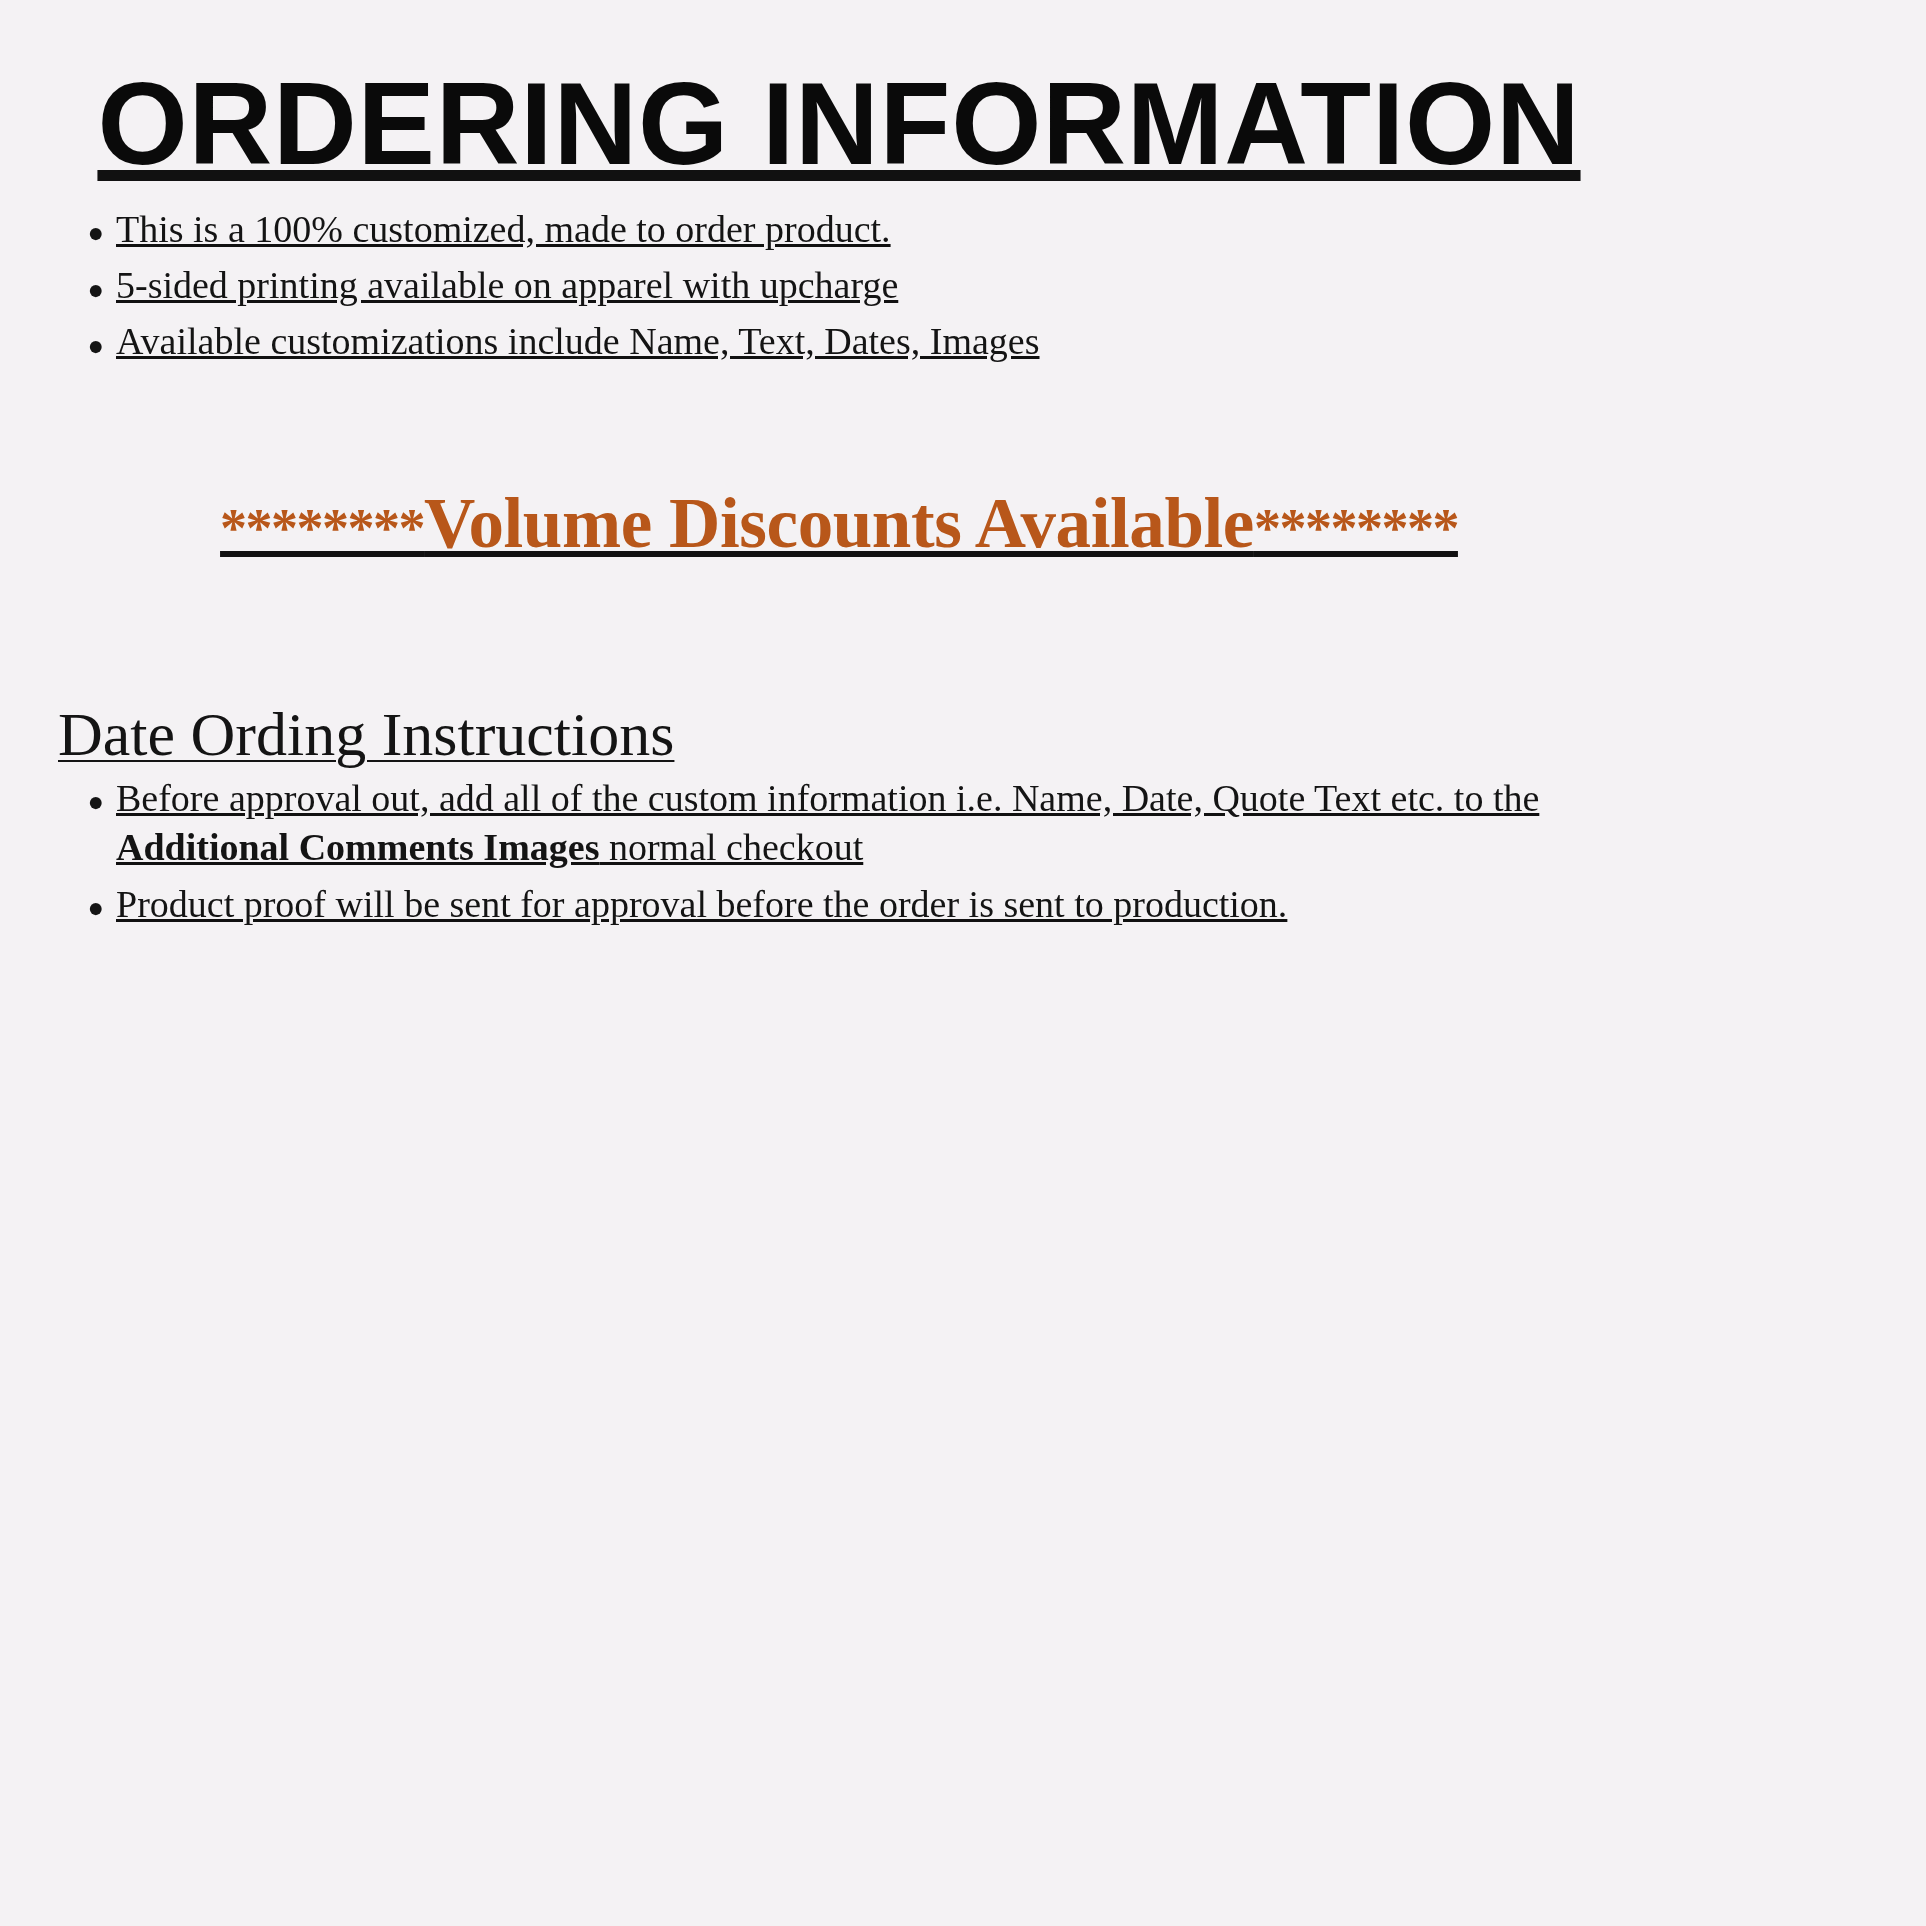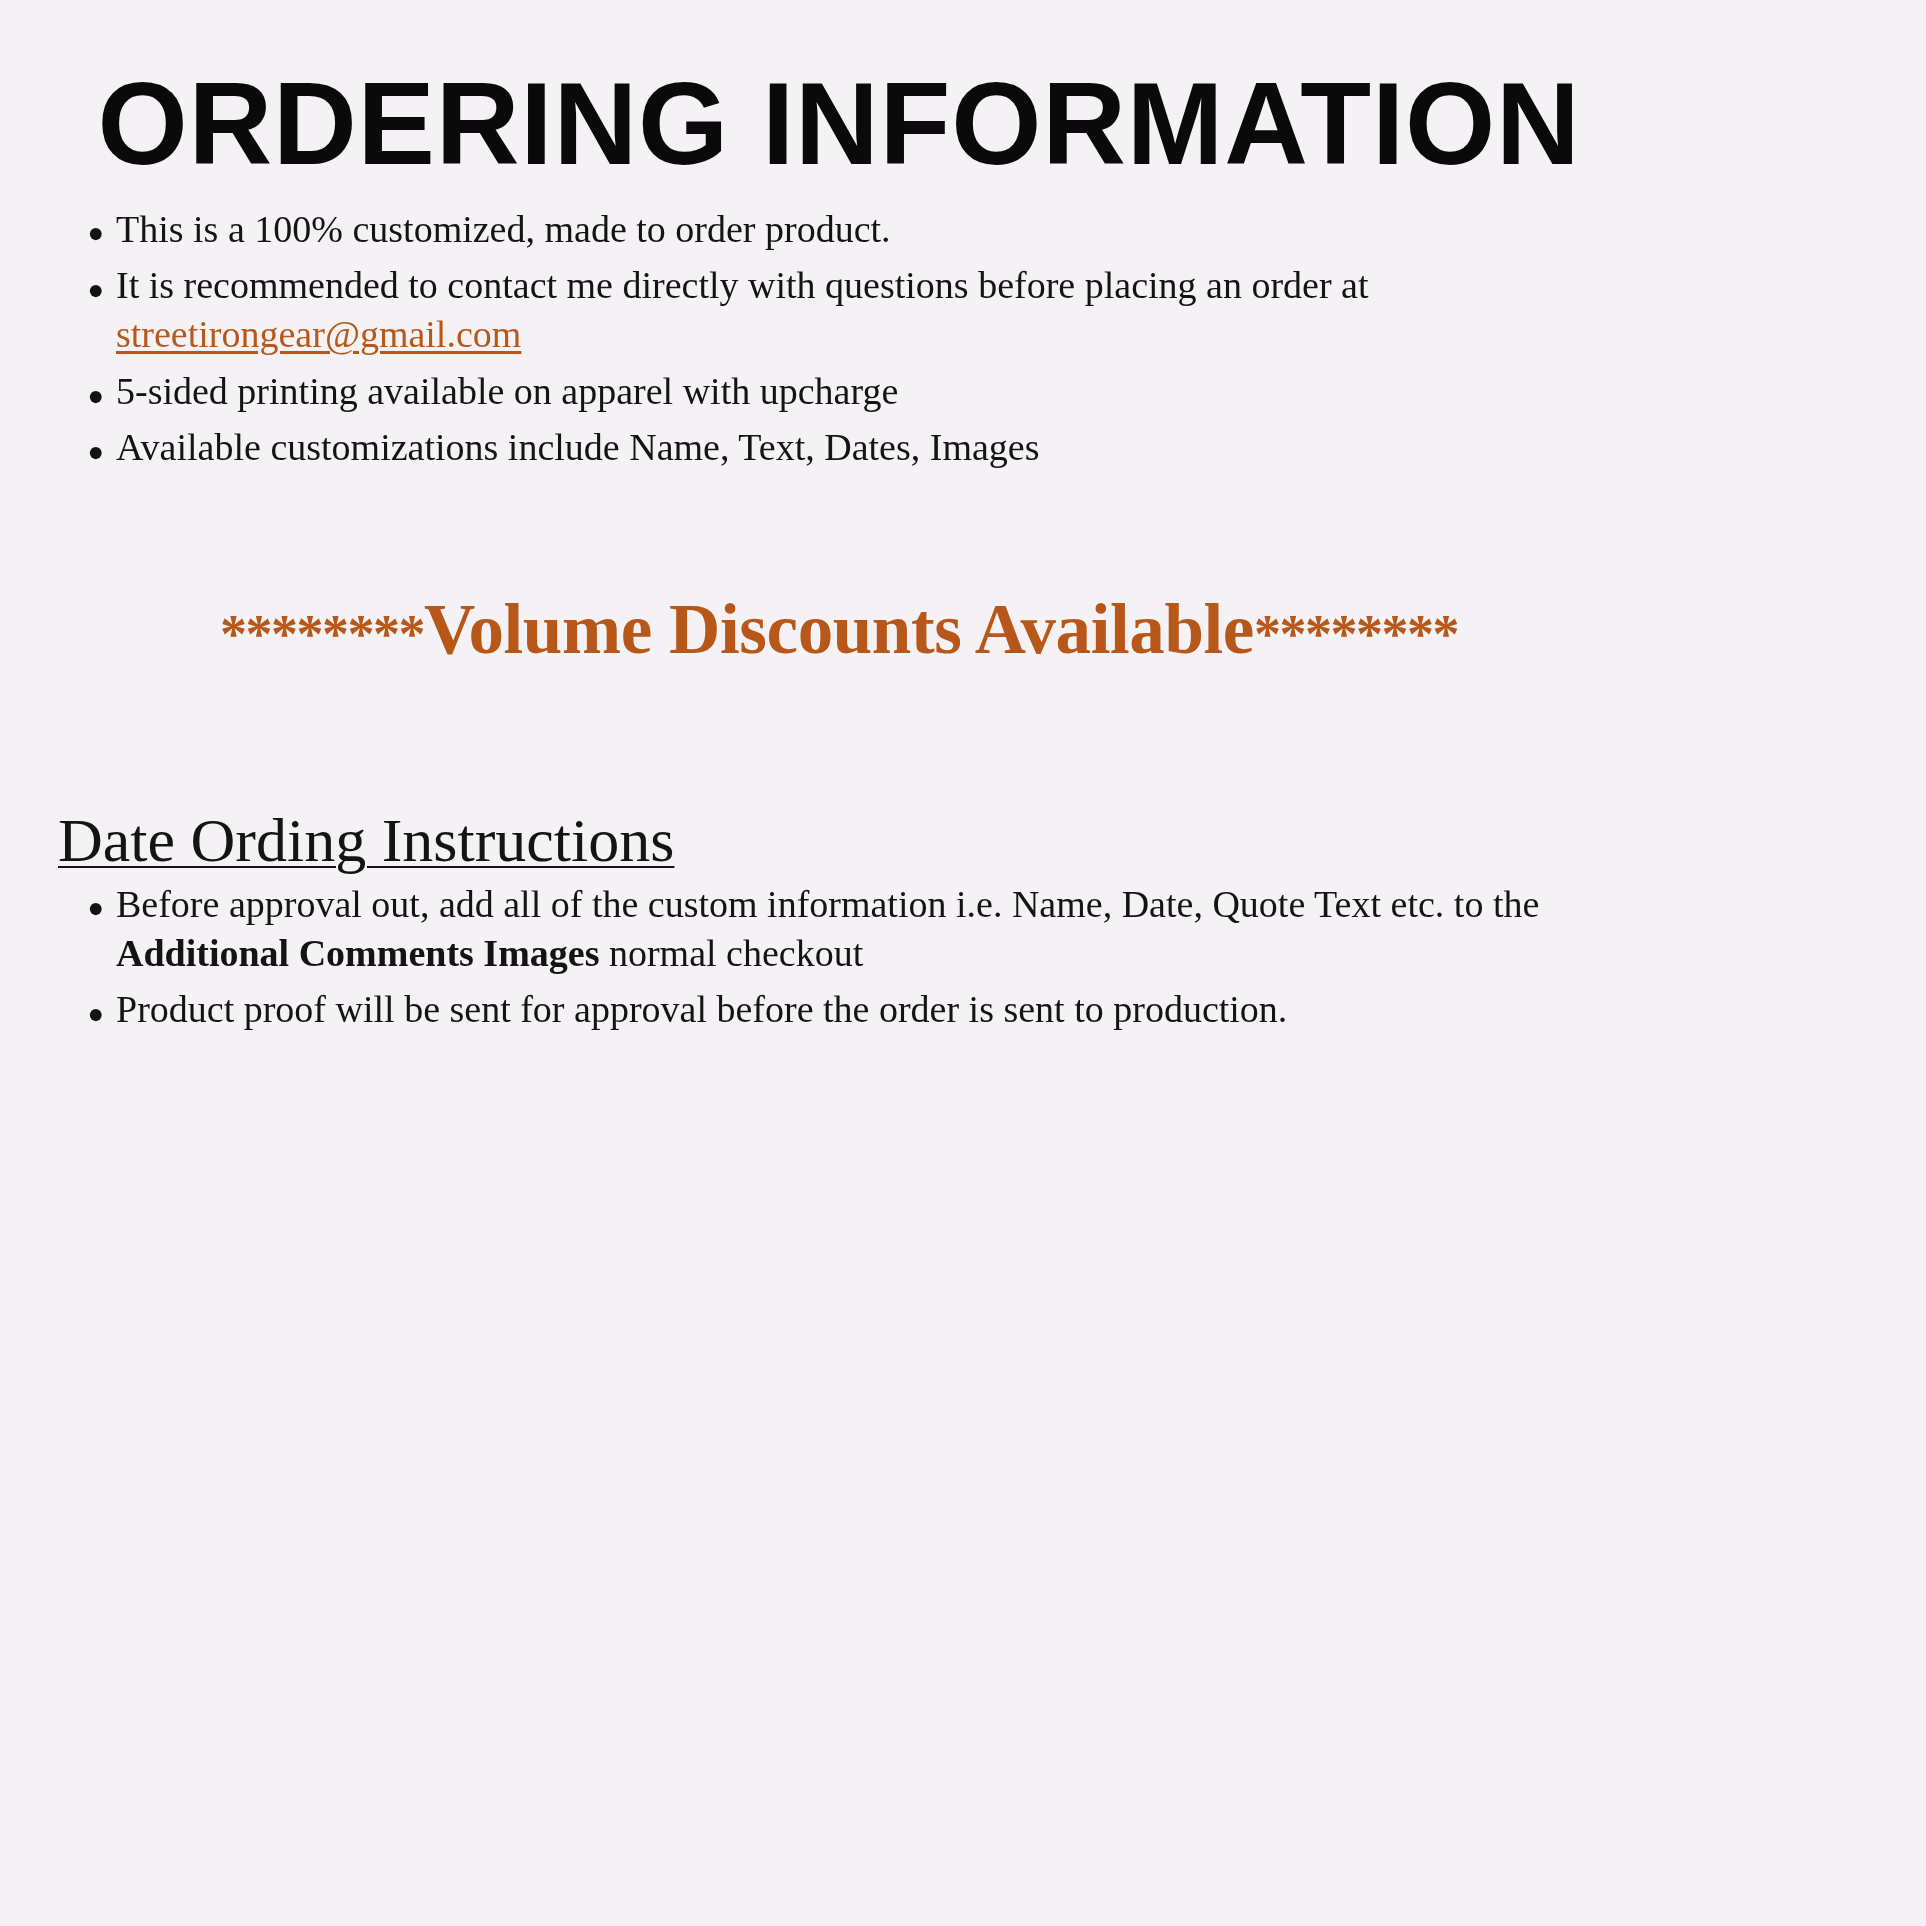--- a/index.html
+++ b/index.html
@@ -13,20 +13,21 @@
     font-family: "Liberation Serif", serif;
     color: #111111;
     overflow: hidden;
   }
   .page {
     width: 1678px;
     height: 1926px;
     box-sizing: border-box;
     padding: 58px 58px 0 58px;
     position: relative;
+    text-decoration: underline;
   }
   .title {
     font-family: "Liberation Sans", sans-serif;
     font-weight: bold;
     font-size: 116px;
     line-height: 1.0;
     letter-spacing: 0.8px;
     text-align: center;
     color: #0a0a0a;
     margin: 7.7px 0 23px 0;
@@ -106,23 +107,20 @@
 
 <div class="page">
 
   <h1 class="title">ORDERING INFORMATION</h1>
 
   <ul class="bullets list-top">
     <li>
       <span>This is a 100% customized, made to order product.</span>
     </li>
     <li>
-      <span>It is recommended to contact me directly with questions before placing an order at </span><a class="email-link" href="#">streetirongear@gmail.com</a>
-    </li>
-    <li>
       <span>5-sided printing available on apparel with upcharge</span>
     </li>
     <li>
       <span>Available customizations include Name, Text, Dates, Images</span>
     </li>
   </ul>
 
   <div class="volume">
     <span class="stars">********</span><span class="vtext">Volume Discounts Available</span><span class="stars">********</span>
   </div>

